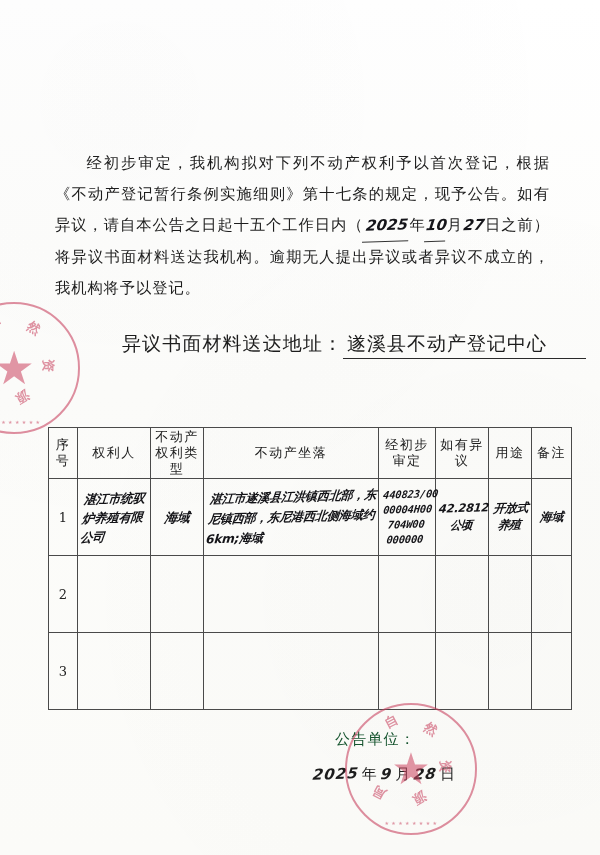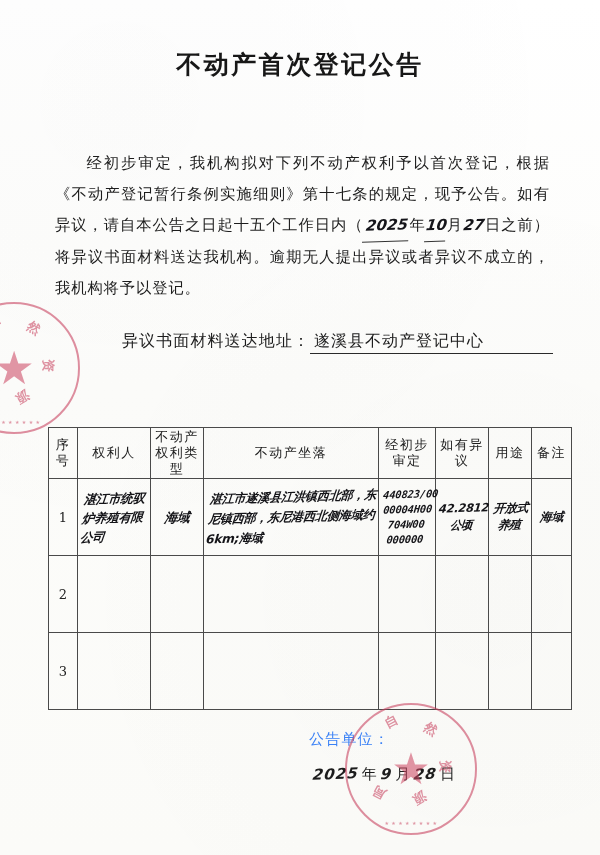--- a/index.html
+++ b/index.html
@@ -108,21 +108,21 @@
     display: inline-block;
     min-width: 22px;
     text-align: center;
     transform: skewX(-9deg) rotate(-2deg);
     font-size: 15px;
   }
 
   
   .field-row {
     position: absolute;
-    font-size: 16px;
+    font-size: 19px;
     letter-spacing: 1.1px;
     color: #1c1c1c;
     white-space: nowrap;
   }
   #address-row { left: 122px; top: 331px; }
   #contact-row { left: 173px; top: 381px; }
 
   .field-value {
     display: inline-block;
     border-bottom: 1px solid #2a2a2a;
@@ -202,25 +202,25 @@
     line-height: 15px;
     letter-spacing: -0.2px;
   }
   .cell-hand.area  { font-size: 11.5px; line-height: 17px; }
   .cell-hand.use   { font-size: 12px; line-height: 17px; }
   .cell-hand.note  { font-size: 12px; }
 
   
   .footer-block {
     position: absolute;
-    left: 309px;
+    left: 335px;
     top: 730px;
     font-size: 15px;
     letter-spacing: 1.2px;
-    color: #3b82f6;
+    color: #14532d;
     white-space: nowrap;
   }
   .footer-date {
     position: absolute;
     left: 310px;
     top: 765px;
     font-size: 15px;
     letter-spacing: 1px;
     color: #1c1c1c;
     white-space: nowrap;
@@ -290,21 +290,20 @@
   }
   #seal-bottom .seal-star { font-size: 44px; }
 </style>
 </head>
 <body>
 
 <div class="paper-noise"></div>
 
 <div class="page">
 
-  <div class="doc-title">不动产首次登记公告</div>
 
 
   <div class="body-text">
     <span class="indent"></span><span>经初步审定，我机构拟对下列不动产权利予以首次登记，根据《不动产登记暂行条例实施细则》第十七条的规定，现予公告。如有异议，请自本公告之日起十五个工作日内（</span><span class="hand hand-date-y">2025</span><span>年</span><span class="hand hand-date-m">10</span><span>月</span><span class="hand hand-date-d">27</span><span>日之前）将异议书面材料送达我机构。逾期无人提出异议或者异议不成立的，我机构将予以登记。</span>
   </div>
 
   <div class="field-row" id="address-row">
     <span>异议书面材料送达地址：</span><span class="field-value" id="address-value">遂溪县不动产登记中心</span>
   </div>
 

